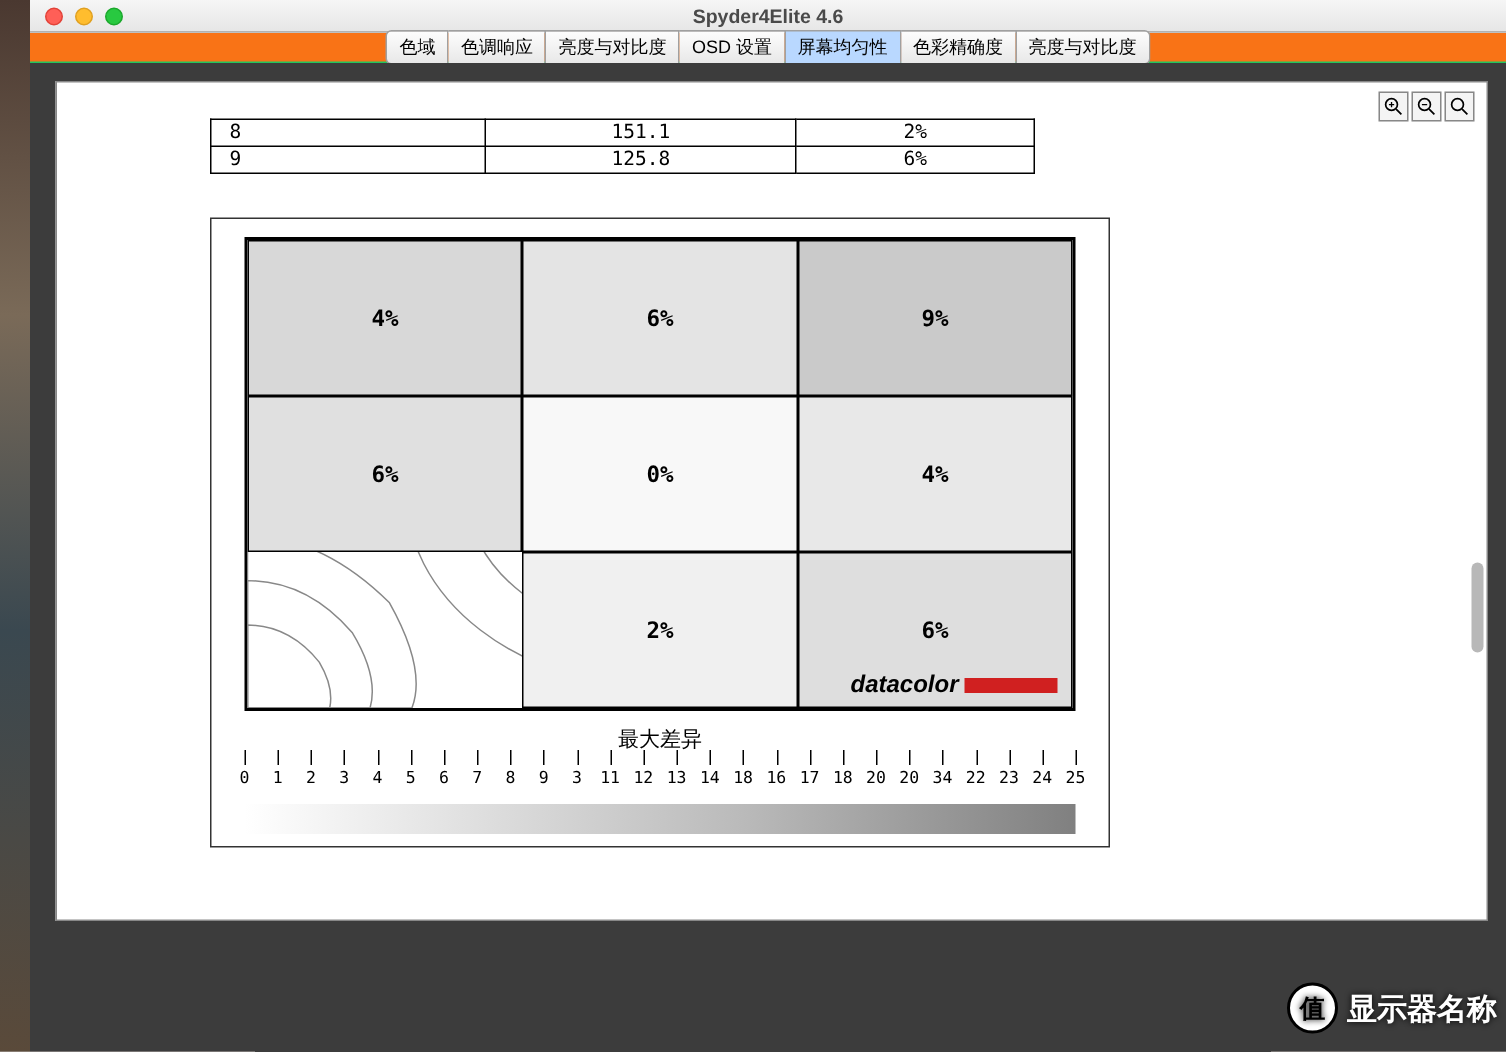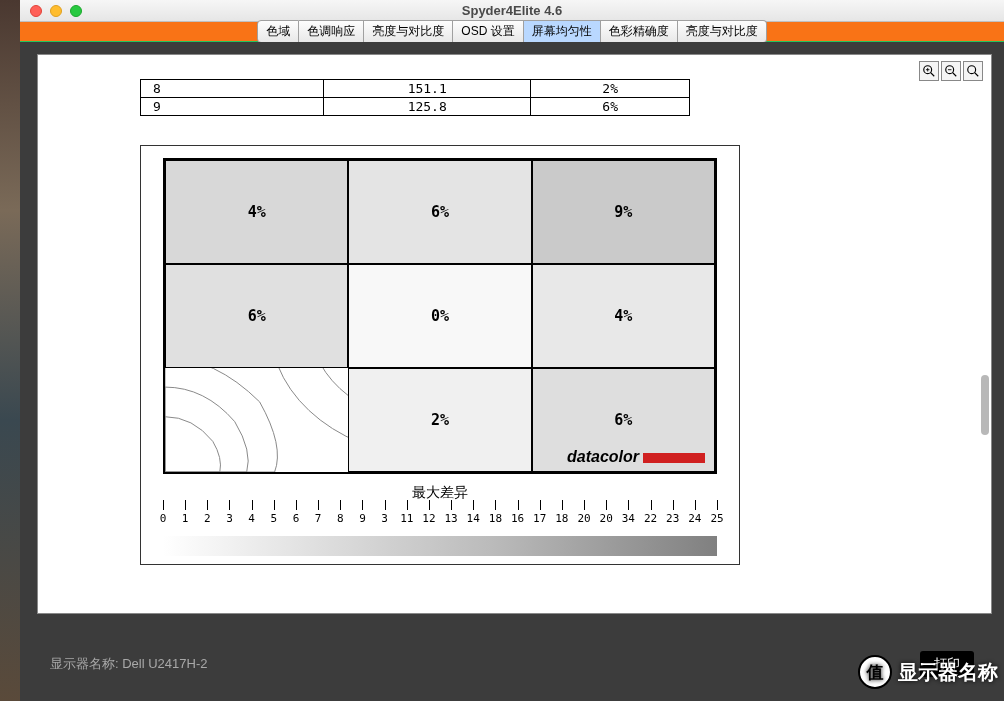--- a/index.html
+++ b/index.html
@@ -244,22 +244,18 @@
               <div class="legend-tick" style="left: 100%;"></div>
               <div class="legend-num" style="left: 100%;">25</div>
             </div>
           <div class="legend-gradient"></div>
         </div>
       </div>
     </div>
     <div class="scrollbar"></div>
   </div>
 
-  <div class="footer">
-    <span>显示器名称: Dell U2417H-2</span>
-    <span class="print-btn">打印</span>
-  </div>
 
   <div class="watermark">
     <div class="wm-circle">值</div>
     <span>显示器名称</span>
   </div>
 </div>
 
 </body></html>

